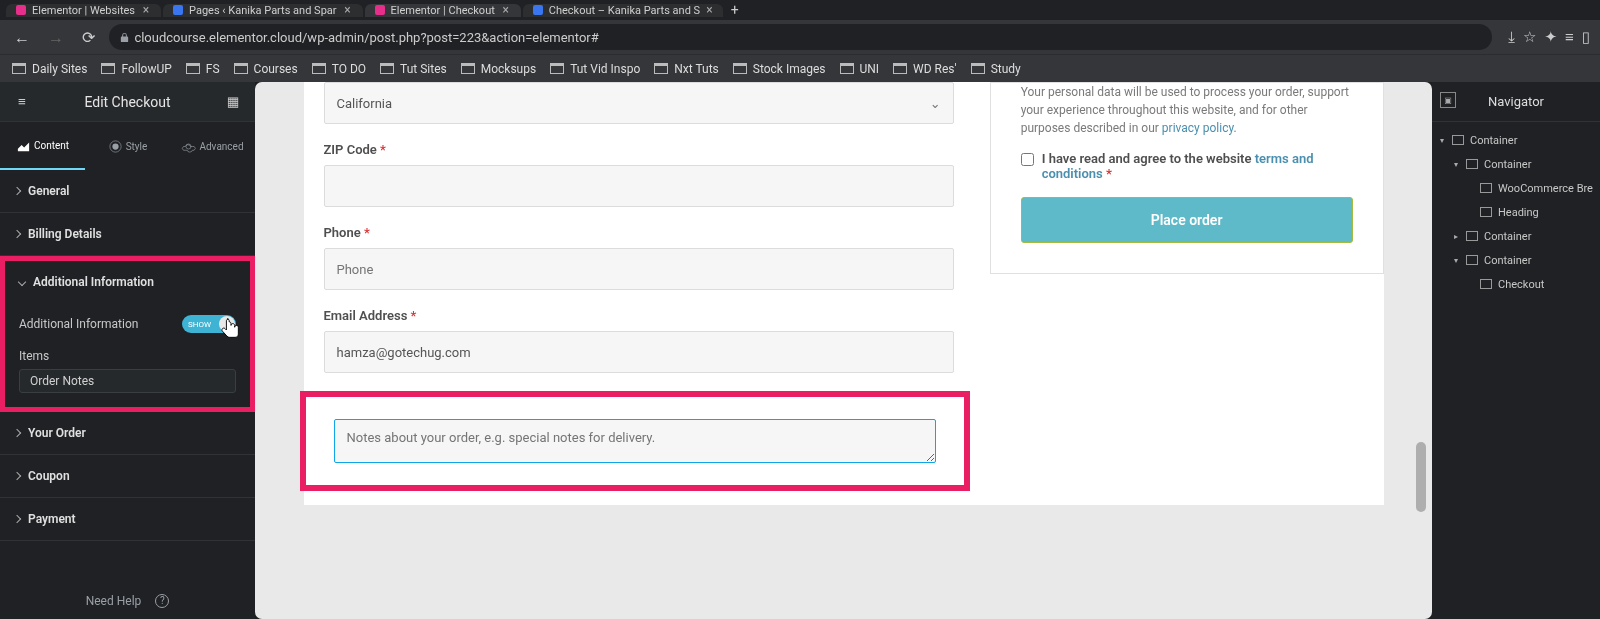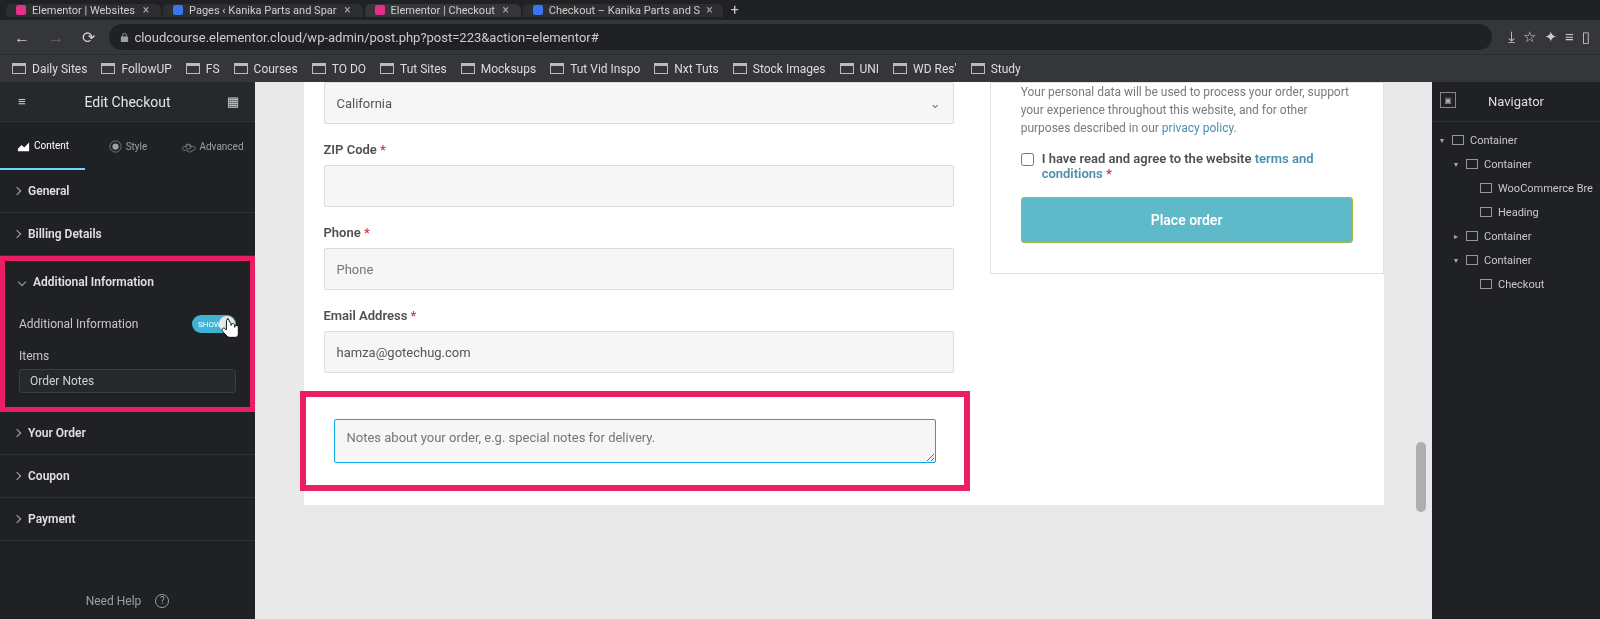--- a/index.html
+++ b/index.html
@@ -37,33 +37,33 @@
 .panel-tab svg { width: 15px; height: 15px; }
 
 .panel-body { flex: 1; overflow-y: auto; }
 .acc-item { border-bottom: 1px solid #2f3236; }
 .acc-header { display: flex; align-items: center; gap: 8px; height: 42px; padding: 0 14px; font-size: 12px; color: #e0e0e0; font-weight: 600; cursor: pointer; }
 .acc-caret { width: 6px; height: 6px; border-right: 1.5px solid #aaa; border-bottom: 1.5px solid #aaa; transform: rotate(-45deg); }
 .acc-caret.open { transform: rotate(45deg); }
 .acc-content { padding: 6px 14px 14px; font-size: 12px; color: #c8c8c8; }
 .control-row { display: flex; align-items: center; justify-content: space-between; height: 30px; }
 .control-label { font-size: 12px; color: #c8c8c8; }
-.toggle { width: 44px; height: 18px; border-radius: 9px; background: #3fb3d4; position: relative; font-size: 8px; color: #fff; display: flex; align-items: center; padding: 0 6px; }
+.toggle { width: 54px; height: 18px; border-radius: 9px; background: #3fb3d4; position: relative; font-size: 8px; color: #fff; display: flex; align-items: center; padding: 0 6px; }
 .toggle-knob { position: absolute; right: 1px; top: 1px; width: 16px; height: 16px; border-radius: 50%; background: #e8e8e8; }
 .items-label { margin: 10px 0 6px; display: block; }
 .item-box { border: 1px solid #3a3d41; border-radius: 3px; padding: 4px 10px; font-size: 12px; color: #d0d0d0; background: #26292c; }
 .highlight-left { border: 5px solid #ea1e63; }
 .panel-footer { height: 36px; display: flex; align-items: center; justify-content: center; gap: 14px; font-size: 12px; color: #9aa0a6; }
 .panel-footer .qmark { width: 14px; height: 14px; border: 1px solid #9aa0a6; border-radius: 50%; font-size: 10px; line-height: 12px; text-align: center; }
 .collapse-tab { position: absolute; right: -12px; top: 410px; width: 12px; height: 44px; background: #1f2124; display: flex; align-items: center; justify-content: center; color: #aaa; border-left: none; }
 .collapse-tab span { transform: rotate(180deg); font-size: 10px; }
 .cursor-hand { position: absolute; left: 220px; top: 235px; width: 22px; height: 26px; pointer-events: none; }
 
 
-.canvas { flex: 1; background: #e9e9e9; overflow: auto; position: relative; }
+.canvas { flex: 1; background: #e9e9e9; overflow: auto; position: relative; border-radius: 7px; }
 .canvas-scroll { position: absolute; right: 6px; top: 360px; width: 10px; height: 70px; border-radius: 5px; background: #aeaeae; }
 .canvas-inner { margin: 0 auto; width: 1080px; background: #fff; display: flex; gap: 28px; padding: 0 0 14px 20px; }
 .form-col { flex: 1.6; padding-right: 8px; }
 .side-col { flex: 1; }
 
 .form-field { margin-bottom: 18px; }
 .form-label { font-size: 13px; color: #4f4f4f; font-weight: 600; margin-bottom: 8px; display: block; }
 .form-label .req { color: #d63638; }
 .form-input { width: 100%; border: 1px solid #dcdcdc; background: #f6f6f6; height: 42px; padding: 0 12px; font-size: 13px; color: #555; border-radius: 2px; }
 .form-textarea { width: 100%; border: 1px solid #0ea5e9; background: #f6f6f6; height: 44px; padding: 10px 12px; font-size: 13px; color: #7a7a7a; resize: vertical; border-radius: 2px; }

